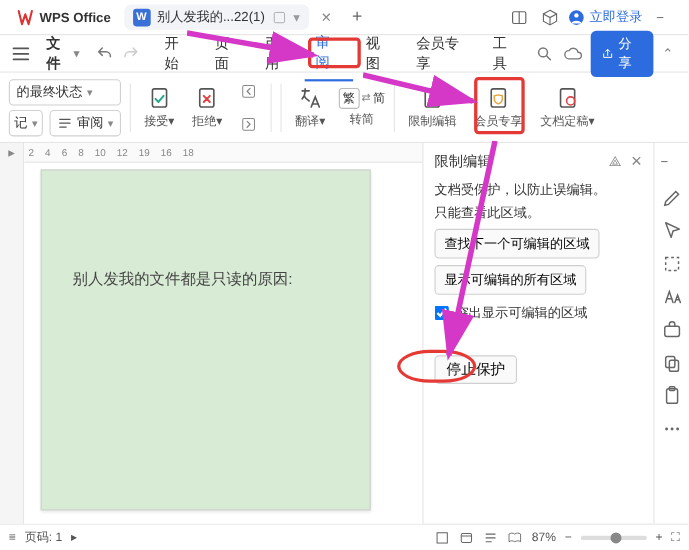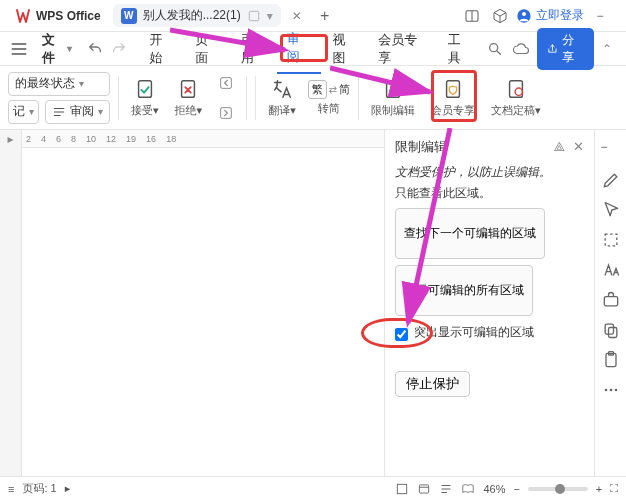--- a/index.html
+++ b/index.html
@@ -24,22 +24,22 @@
   .dropdown-box { display:flex; align-items:center; border:1px solid #d0d0d0; border-radius:4px; padding:2px 6px; font-size:12px; gap:4px; height:24px;}
   .red-box { position:absolute; border:3px solid #e53935; border-radius:4px; pointer-events:none; z-index:50;}
   .arrow { position:absolute; z-index:60; pointer-events:none;}
   .workspace { display:flex; height: calc(500px - 32px - 34px - 64px - 24px); }
   .left-gutter { width:22px; background:#f5f5f5; border-right:1px solid #e5e5e5;}
   .doc-area { flex:1; background:#fff; position:relative; overflow:hidden;}
   .ruler { height:18px; background:#fafafa; border-bottom:1px solid #e5e5e5; font-size:9px; color:#888; display:flex; align-items:center; padding:0 4px; gap:10px;}
   .page { position:absolute; left:15px; top:24px; width:300px; height:310px; background:#d8ebd5; border:1px solid #d0d0d0; box-shadow:0 1px 3px rgba(0,0,0,.1); padding:90px 28px; font-size:14px; color:#444;}
   .panel { width:210px; border-left:1px solid #e5e5e5; padding:8px 10px; font-size:12px; position:relative;}
   .panel-head{ display:flex; align-items:center; justify-content:space-between; margin-bottom:8px; font-size:13px;}
-  .panel-btn { display:block; border:1px solid #cfcfcf; border-radius:4px; padding:16px 8px; margin:6px 0; background:#fafafa; font-size:12px;}
-  .chk-row { display:flex; align-items:flex-end; gap:6px; margin:8px 0;}
+  .panel-btn { display:block; border:1px solid #cfcfcf; border-radius:4px; padding:4px 8px; margin:6px 0; background:#fafafa; font-size:12px;}
+  .chk-row { display:flex; align-items:center; gap:6px; margin:8px 0;}
   .stop-btn { display:inline-block; border:1px solid #cfcfcf; border-radius:4px; padding:3px 10px; background:#fafafa; margin-top:8px;}
   .right-rail { width:32px; border-left:1px solid #e5e5e5; display:flex; flex-direction:column; align-items:center; gap:10px; padding-top:10px;}
   .rail-ic { width:20px; height:20px; color:#666;}
   .statusbar { height:24px; border-top:1px solid #e5e5e5; display:flex; align-items:center; padding:0 8px; font-size:11px; color:#555; gap:8px;}
   .red-oval { position:absolute; border:3px solid #e53935; border-radius:50%/60%; pointer-events:none; z-index:55;}
   svg { display:block; }
 </style>
 </head>
 <body>
 
@@ -244,31 +244,34 @@
       <span>2</span>
       <span>4</span>
       <span>6</span>
       <span>8</span>
       <span>10</span>
       <span>12</span>
       <span>19</span>
       <span>16</span>
       <span>18</span>
     </div>
+    <div class="page">
+      <span>别人发我的文件都是只读的原因:</span>
+    </div>
   </div>
 
   <div class="panel">
     <div class="panel-head">
       <span>限制编辑</span>
       <div style="display:flex;gap:8px;">
         <span style="color:#888;">⟁</span>
         <span style="color:#888;">✕</span>
       </div>
     </div>
-    <div style="margin-bottom:4px;font-style:italic;">文档受保护，以防止误编辑。</div>
+    <div style="margin-bottom:4px;">文档受保护，以防止误编辑。</div>
     <div>只能查看此区域。</div>
     <button class="panel-btn">查找下一个可编辑的区域</button>
     <button class="panel-btn">显示可编辑的所有区域</button>
     <label class="chk-row">
       <input type="checkbox" checked="" style="">
       <span>突出显示可编辑的区域</span>
     </label>
     <div style="height:14px;"></div>
     <button class="stop-btn">停止保护</button>
   </div>
@@ -318,21 +321,21 @@
   <svg width="14" height="14" viewBox="0 0 24 24">
       <rect x="4" y="5" width="16" height="14" rx="2" fill="none" stroke="#666" stroke-width="1.6"></rect>
       <line x1="4" y1="9" x2="20" y2="9" stroke="#666" stroke-width="1.6"></line>
     </svg>
   <svg width="14" height="14" viewBox="0 0 24 24">
       <path d="M5 6h14M5 12h14M5 18h8" stroke="#666" stroke-width="1.8" stroke-linecap="round"></path>
     </svg>
   <svg width="14" height="14" viewBox="0 0 24 24">
       <path d="M3 6c3-2 6-2 9 0 3-2 6-2 9 0v12c-3-2-6-2-9 0-3-2-6-2-9 0V6z" fill="none" stroke="#666" stroke-width="1.4"></path>
     </svg>
-  <span>46%</span>
+  <span>87%</span>
   <span>−</span>
   <div style="width:60px;height:4px;background:#ddd;border-radius:2px;position:relative;">
       <div style="position:absolute;left:45%;top:-3px;width:10px;height:10px;border-radius:50%;background:#888;"></div>
     </div>
   <span>+</span>
   <span>⛶</span>
 </div>
 
 <div class="red-box" style="left:280px; top:34px; width:48px; height:28px;"></div>
 <div class="red-box" style="left:431px; top:70px; width:46px; height:52px;"></div>

